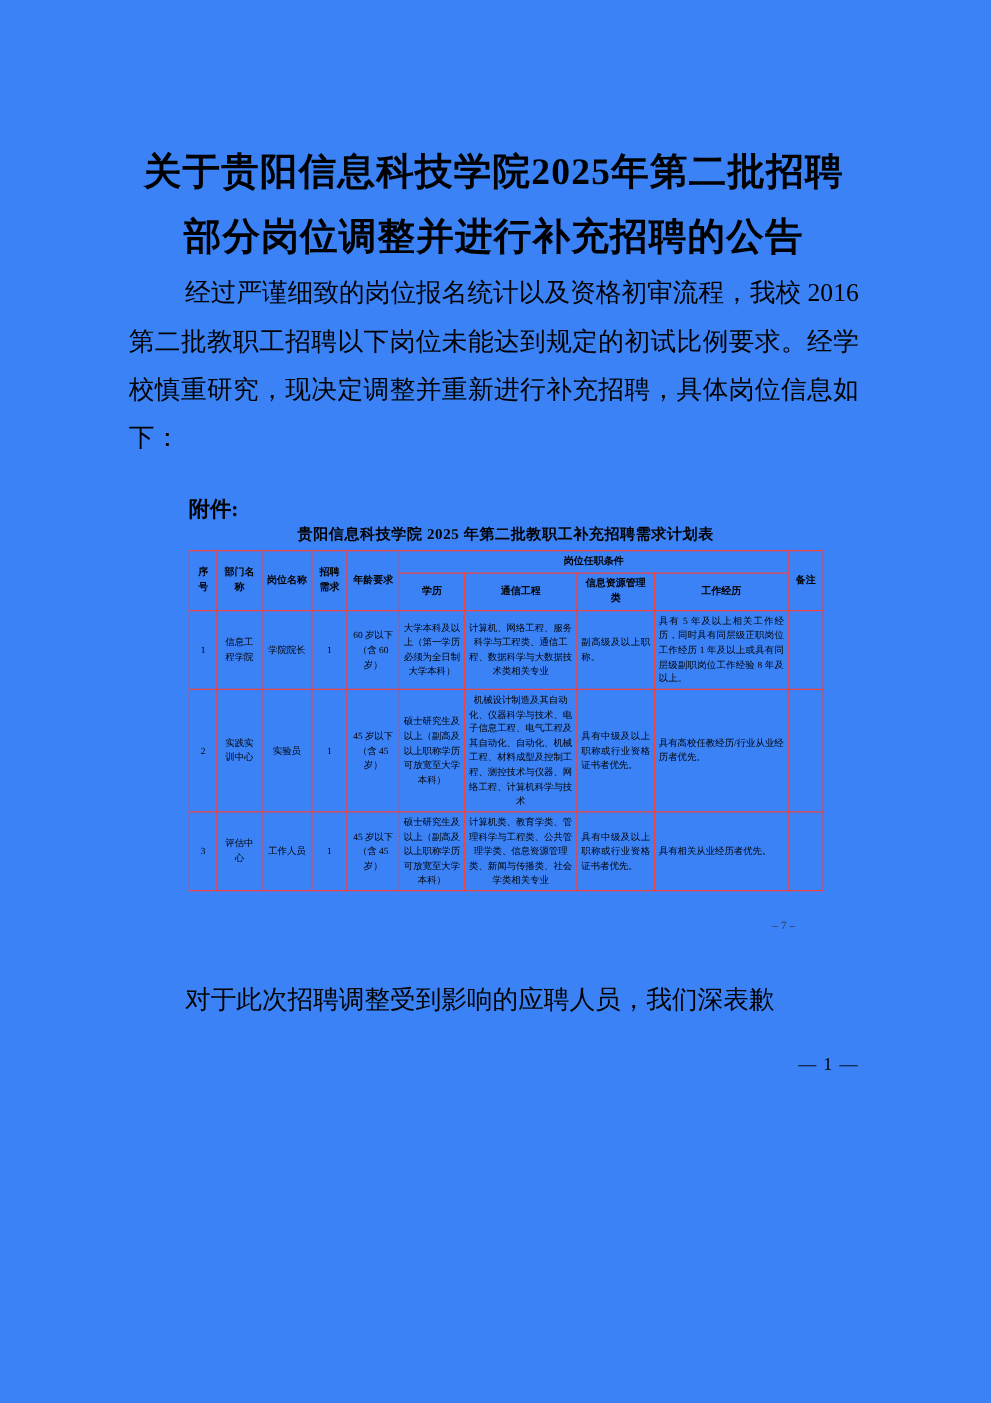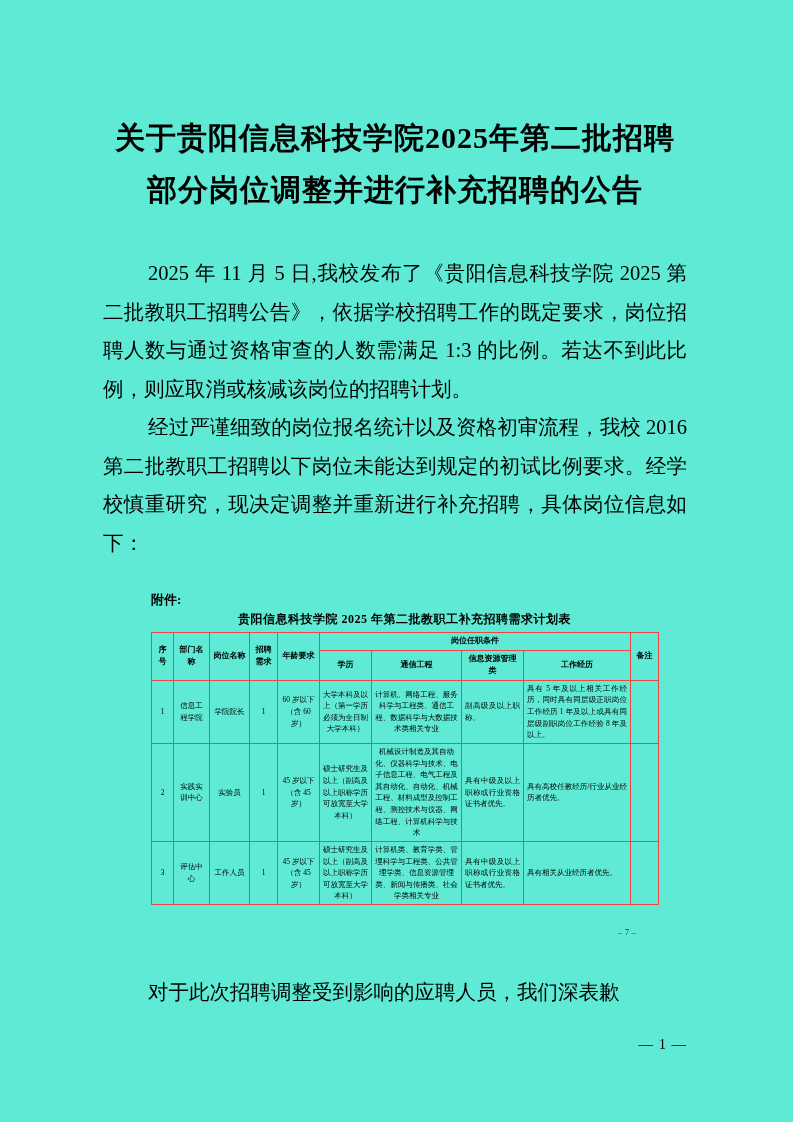--- a/index.html
+++ b/index.html
@@ -1,21 +1,21 @@
 <!DOCTYPE html>
 <html><head>
 <meta charset="utf-8">
 <style>
   * { margin: 0; padding: 0; box-sizing: border-box; }
   html, body { background: #ffffff; }
   .page {
     position: relative;
     width: 793px;
     height: 1122px;
-    background: #5eead4;
+    background: #3b82f6;
     overflow: hidden;
     font-family: "Liberation Serif", "DejaVu Serif", serif;
     color: #000000;
   }
   .content {
     margin: 0 106px 0 103px;
   }
   .doc-title {
     margin-top: 112px;
     text-align: center;
@@ -31,21 +31,21 @@
     text-indent: 2.2em;
   }
   .para-1 { margin-top: 38px; }
   .para-2 { margin-top: 0; }
   .attachment {
     margin-left: 48px;
     margin-top: 30px;
     width: 507px;
   }
   .attachment-label {
-    font-size: 13px;
+    font-size: 17px;
     font-weight: bold;
     line-height: 16px;
   }
   .attachment-table-title {
     text-align: center;
     font-size: 12px;
     font-weight: bold;
     line-height: 21px;
     margin-top: 1px;
     letter-spacing: 0.5px;
@@ -101,21 +101,20 @@
 <body>
 
 <div class="page">
   <div class="content">
 
     <div class="doc-title">
       <div>关于贵阳信息科技学院2025年第二批招聘</div>
       <div>部分岗位调整并进行补充招聘的公告</div>
     </div>
 
-    <p class="body-para para-1">2025 年 11 月 5 日,我校发布了《贵阳信息科技学院 2025 第二批教职工招聘公告》，依据学校招聘工作的既定要求，岗位招聘人数与通过资格审查的人数需满足 1:3 的比例。若达不到此比例，则应取消或核减该岗位的招聘计划。</p>
     <p class="body-para para-2">经过严谨细致的岗位报名统计以及资格初审流程，我校 2016 第二批教职工招聘以下岗位未能达到规定的初试比例要求。经学校慎重研究，现决定调整并重新进行补充招聘，具体岗位信息如下：</p>
 
     <div class="attachment">
       <div class="attachment-label">附件:</div>
       <div class="attachment-table-title">贵阳信息科技学院 2025 年第二批教职工补充招聘需求计划表</div>
 
       <table class="plan-table">
         <colgroup>
           <col style="width:22px">
             <col style="width:36px">

